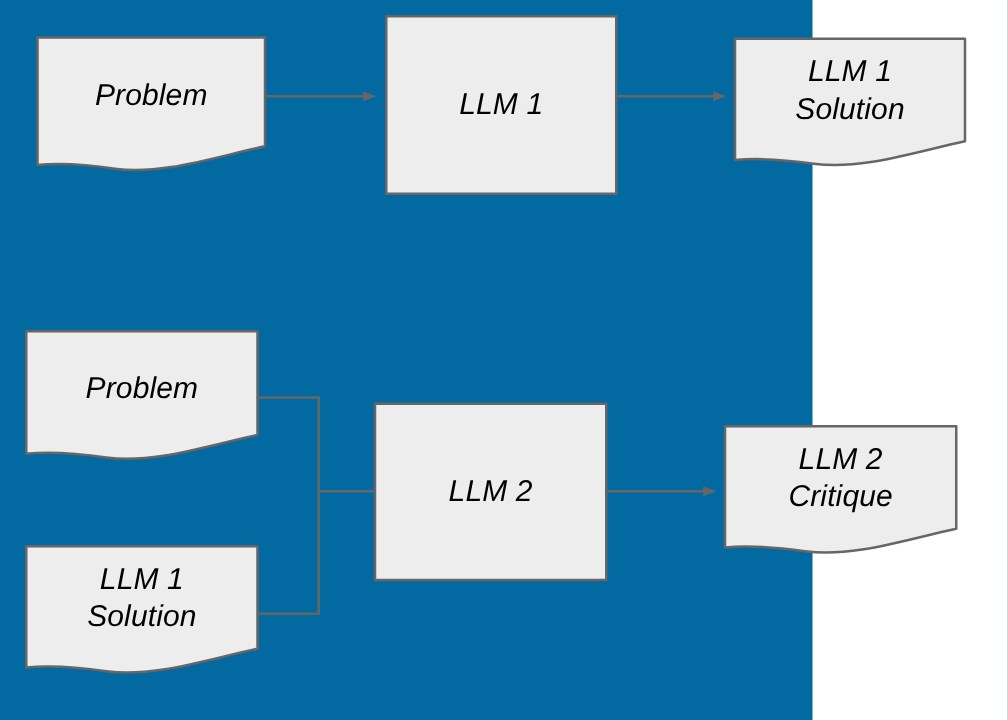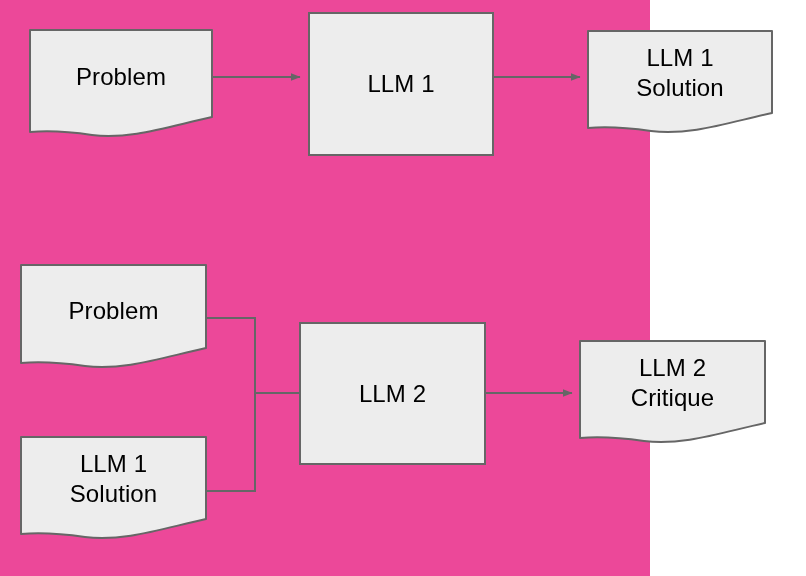--- a/index.html
+++ b/index.html
@@ -11,21 +11,22 @@
   body {
     width: 806px;
     height: 576px;
     overflow: hidden;
     font-family: "Liberation Sans", "DejaVu Sans", sans-serif;
   }
   #diagram-root {
     position: relative;
     width: 650px;
     height: 576px;
-    background: #ec4899;
+    background: #0369a1;
+    font-style: italic;
   }
   #diagram-svg {
     position: absolute;
     left: 0;
     top: 0;
     width: 806px;
     height: 576px;
     display: block;
   }
   .node-label {

